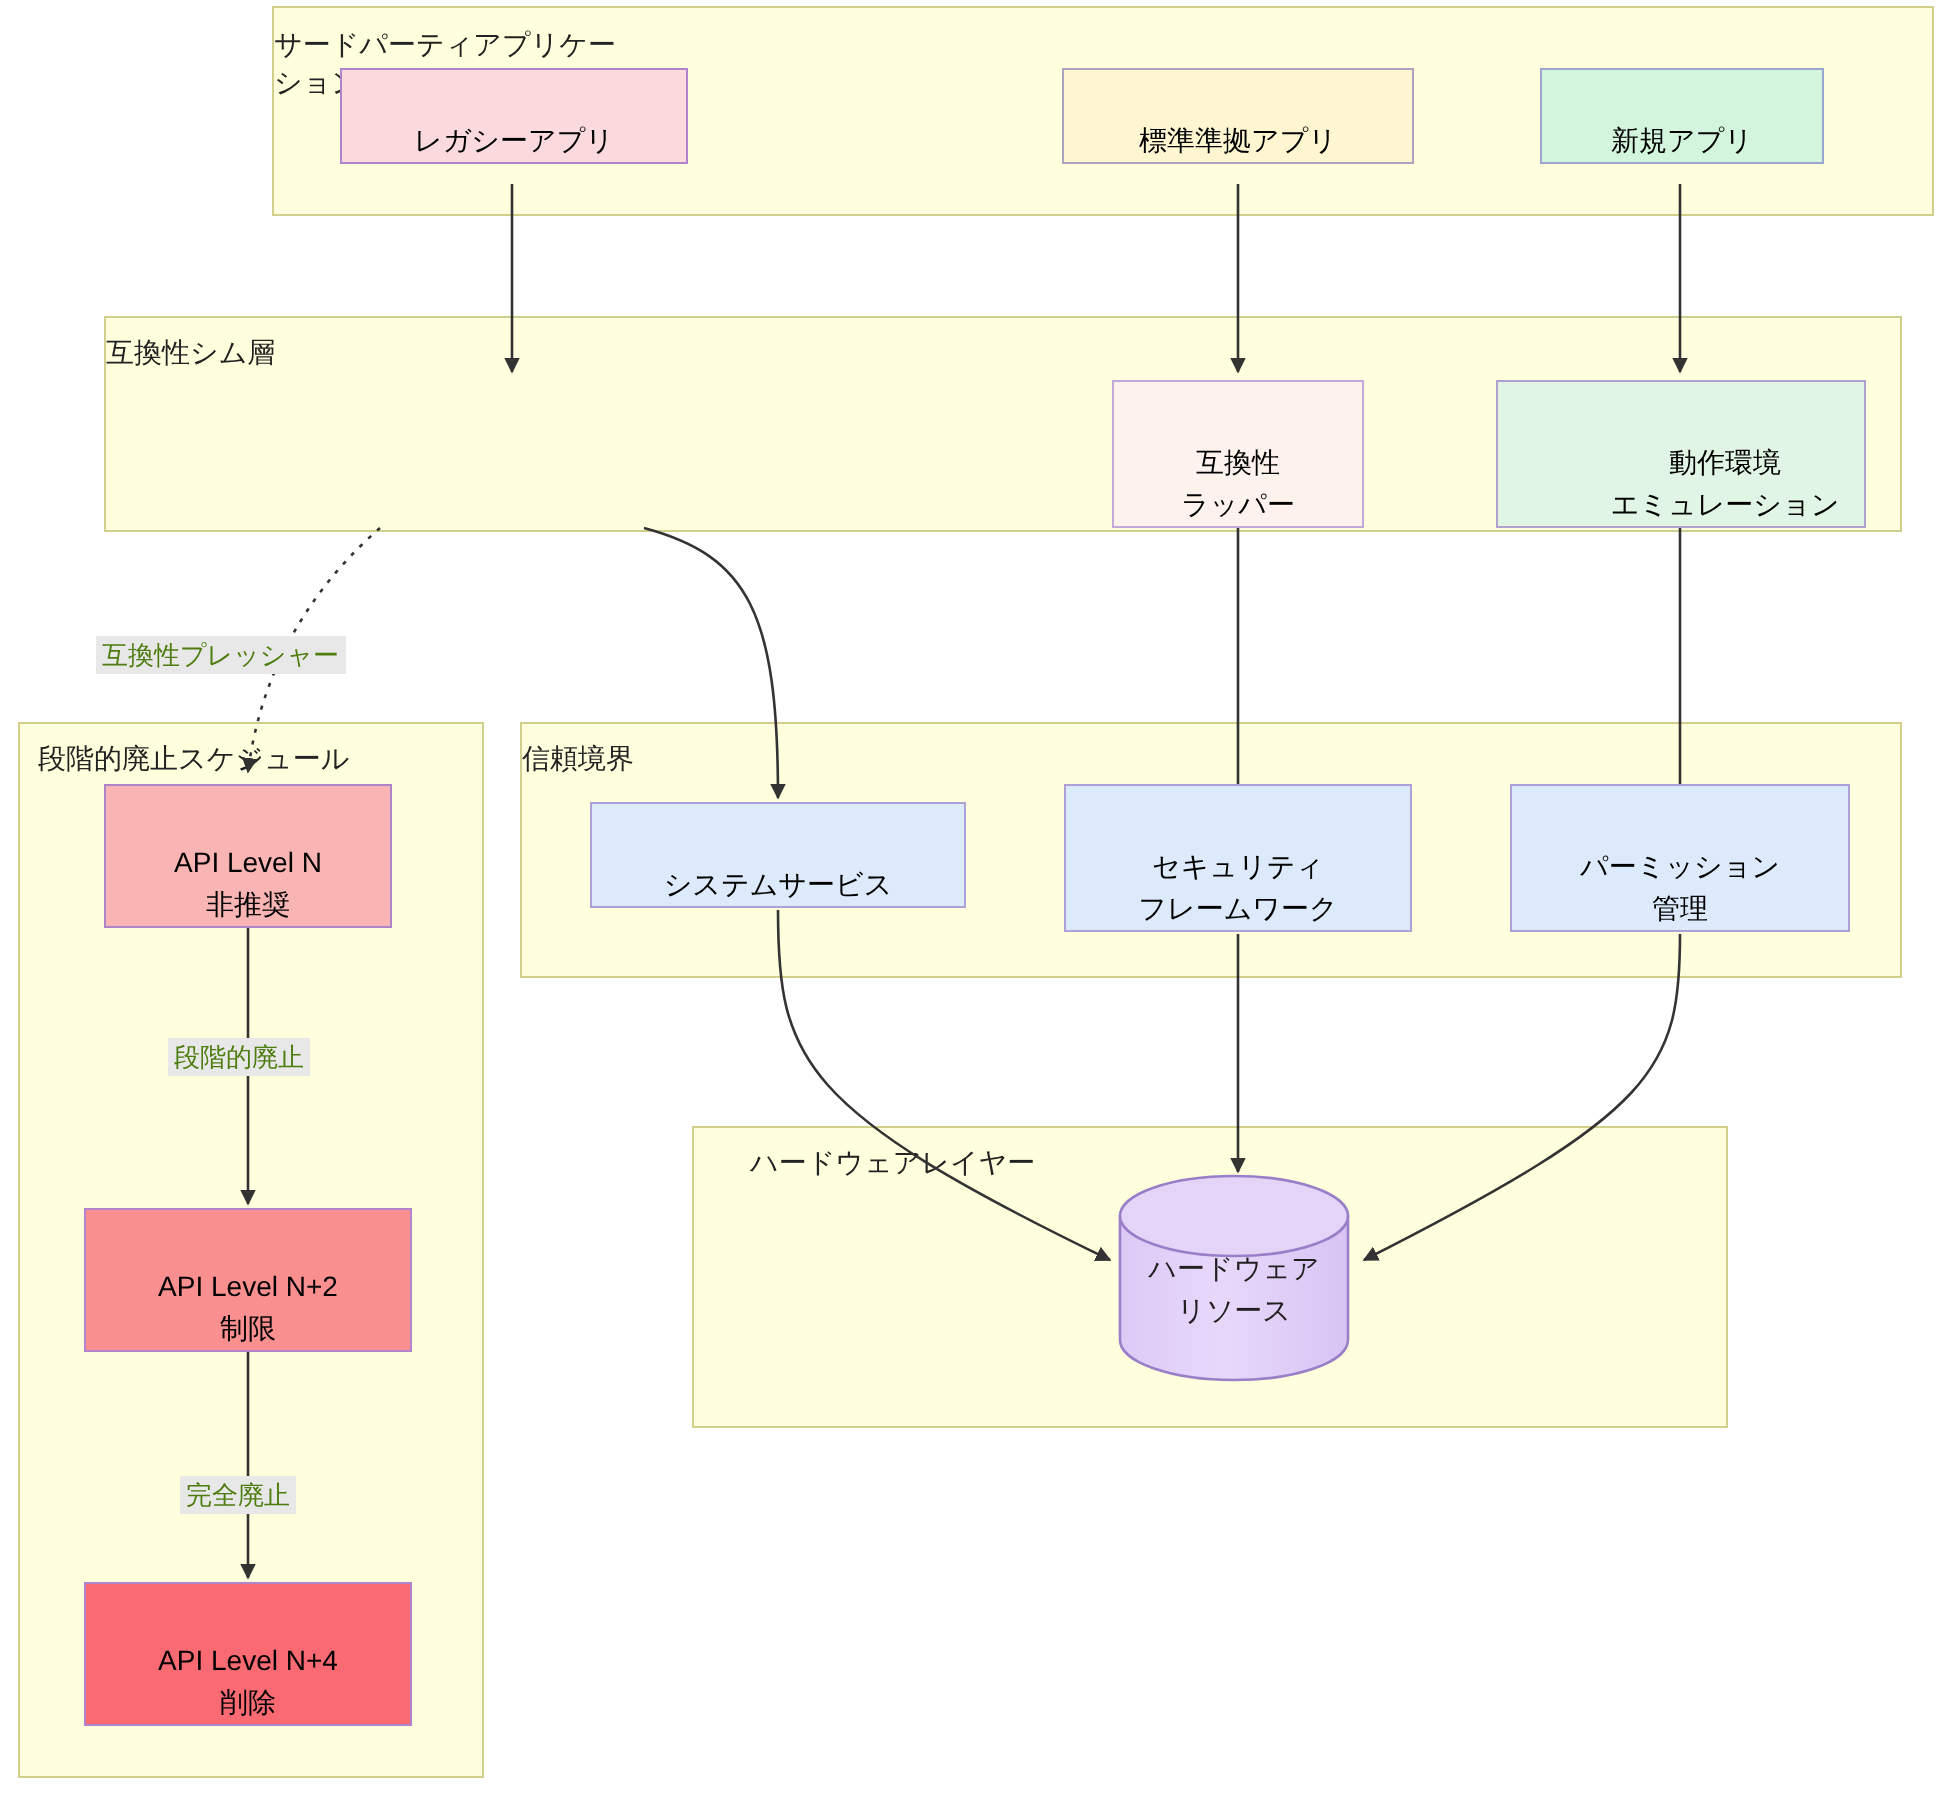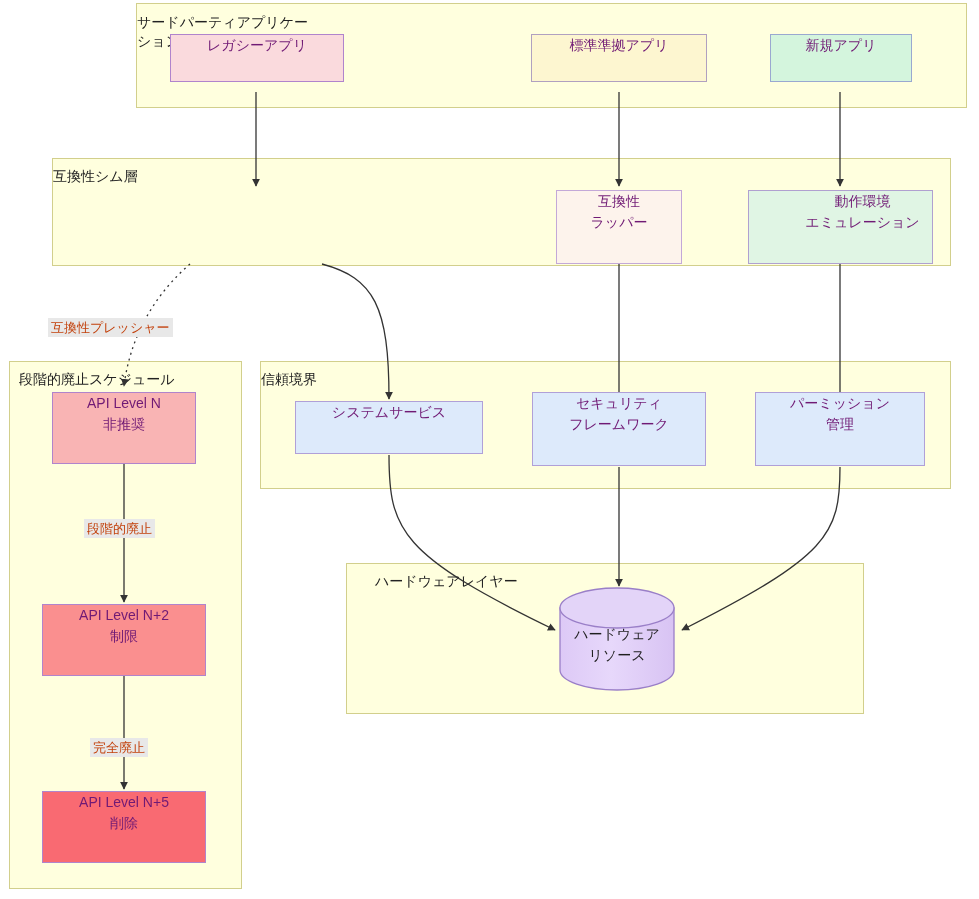--- a/index.html
+++ b/index.html
@@ -47,34 +47,34 @@
   .cluster-title.left-align {
     text-align: left;
   }
   
   .node {
     position: absolute;
     box-sizing: border-box;
     display: flex;
     flex-direction: column;
     align-items: center;
-    justify-content: flex-start;
+    justify-content: flex-end;
     font-size: 14px;
     line-height: 21px;
-    color: #701a75;
+    color: #000000;
     text-align: center;
     white-space: pre-line;
   }
   .node .nlabel { pointer-events: none; }
 
   
   .edge-label {
     position: absolute;
     font-size: 13px;
-    color: #c2410c;
+    color: #4d7c0f;
     background: #e8e8e8;
     padding: 1px 3px;
     line-height: 17px;
     white-space: nowrap;
   }
   
   .cyl-wrap {
     position: absolute;
   }
   .cyl-text {
@@ -186,21 +186,21 @@
     <span class="nlabel">API Level N
 非推奨</span>
   </div>
 
   <div class="node" style="left:42px; top:604px; width:164px; height:72px; background:#fa8f8f; border:1.5px solid #b084cc;">
     <span class="nlabel">API Level N+2
 制限</span>
   </div>
 
   <div class="node" style="left:42px; top:791px; width:164px; height:72px; background:#f96a72; border:1.5px solid #b084cc;">
-    <span class="nlabel">API Level N+5
+    <span class="nlabel">API Level N+4
 削除</span>
   </div>
 
   <div class="node" style="left:295px; top:401px; width:188px; height:53px; background:#ddeafb; border:1.5px solid #b0a0d8;">
     <span class="nlabel">システムサービス</span>
   </div>
 
   <div class="node" style="left:532px; top:392px; width:174px; height:74px; background:#ddeafb; border:1.5px solid #b0a0d8;">
     <span class="nlabel">セキュリティ
 フレームワーク</span>

